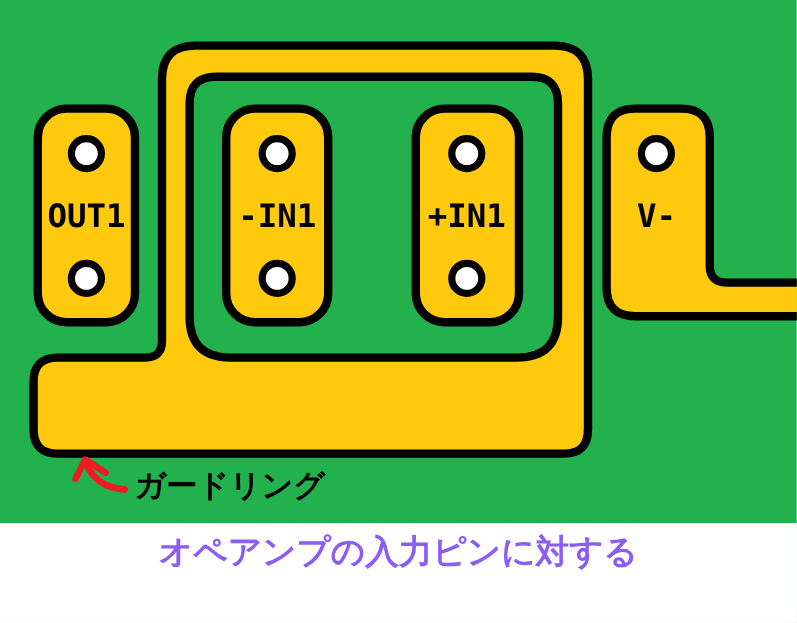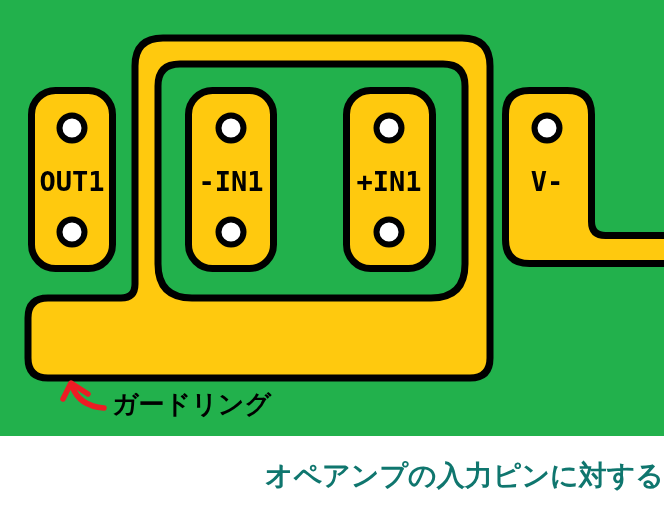--- a/index.html
+++ b/index.html
@@ -20,23 +20,23 @@
     text-anchor:middle;dominant-baseline:central;
   }
   .annot-label{
     font-family:"Liberation Sans",sans-serif;
     font-size:26px;font-weight:600;
     dominant-baseline:alphabetic;
   }
   .arrow-stroke{fill:none;stroke-width:5.5;stroke-linecap:round;stroke-linejoin:round;}
   .caption{
     position:absolute;left:0;top:436px;width:664px;height:83px;
-    background:#ffffff;text-align:right;
+    background:#ffffff;text-align:center;
     font-weight:bold;font-size:28px;line-height:35px;
-    color:#0f766e;padding-top:22px;box-sizing:border-box;
+    color:#8b5cf6;padding-top:6px;box-sizing:border-box;
     letter-spacing:0px;
   }
   .caption div{white-space:nowrap;}
 </style>
 </head>
 <body>
 
 <div class="stage">
 
   <svg width="664" height="436" viewBox="0 0 664 436">

